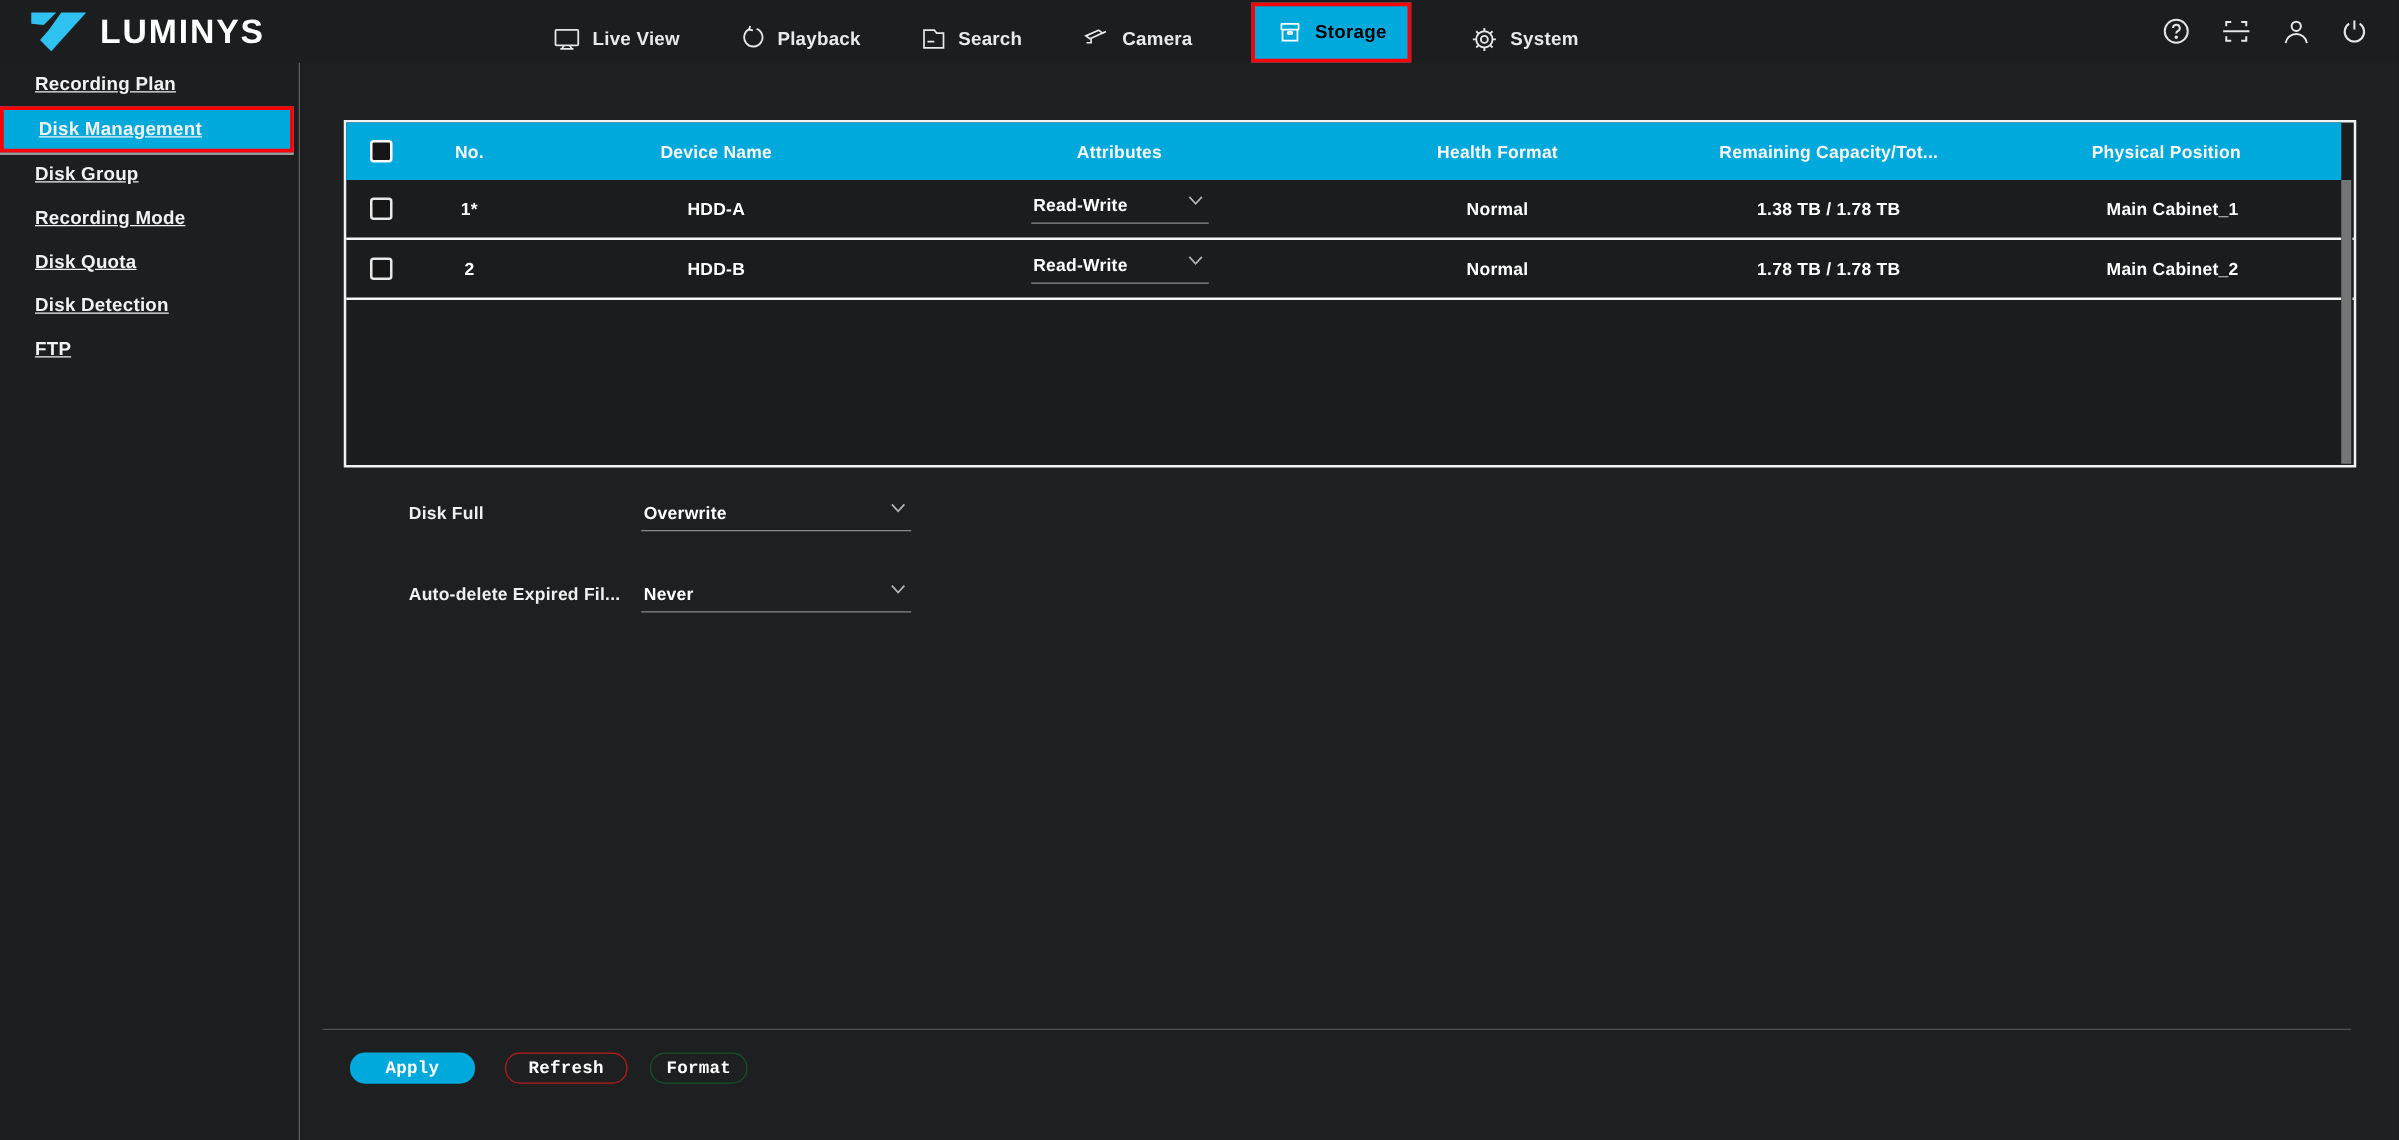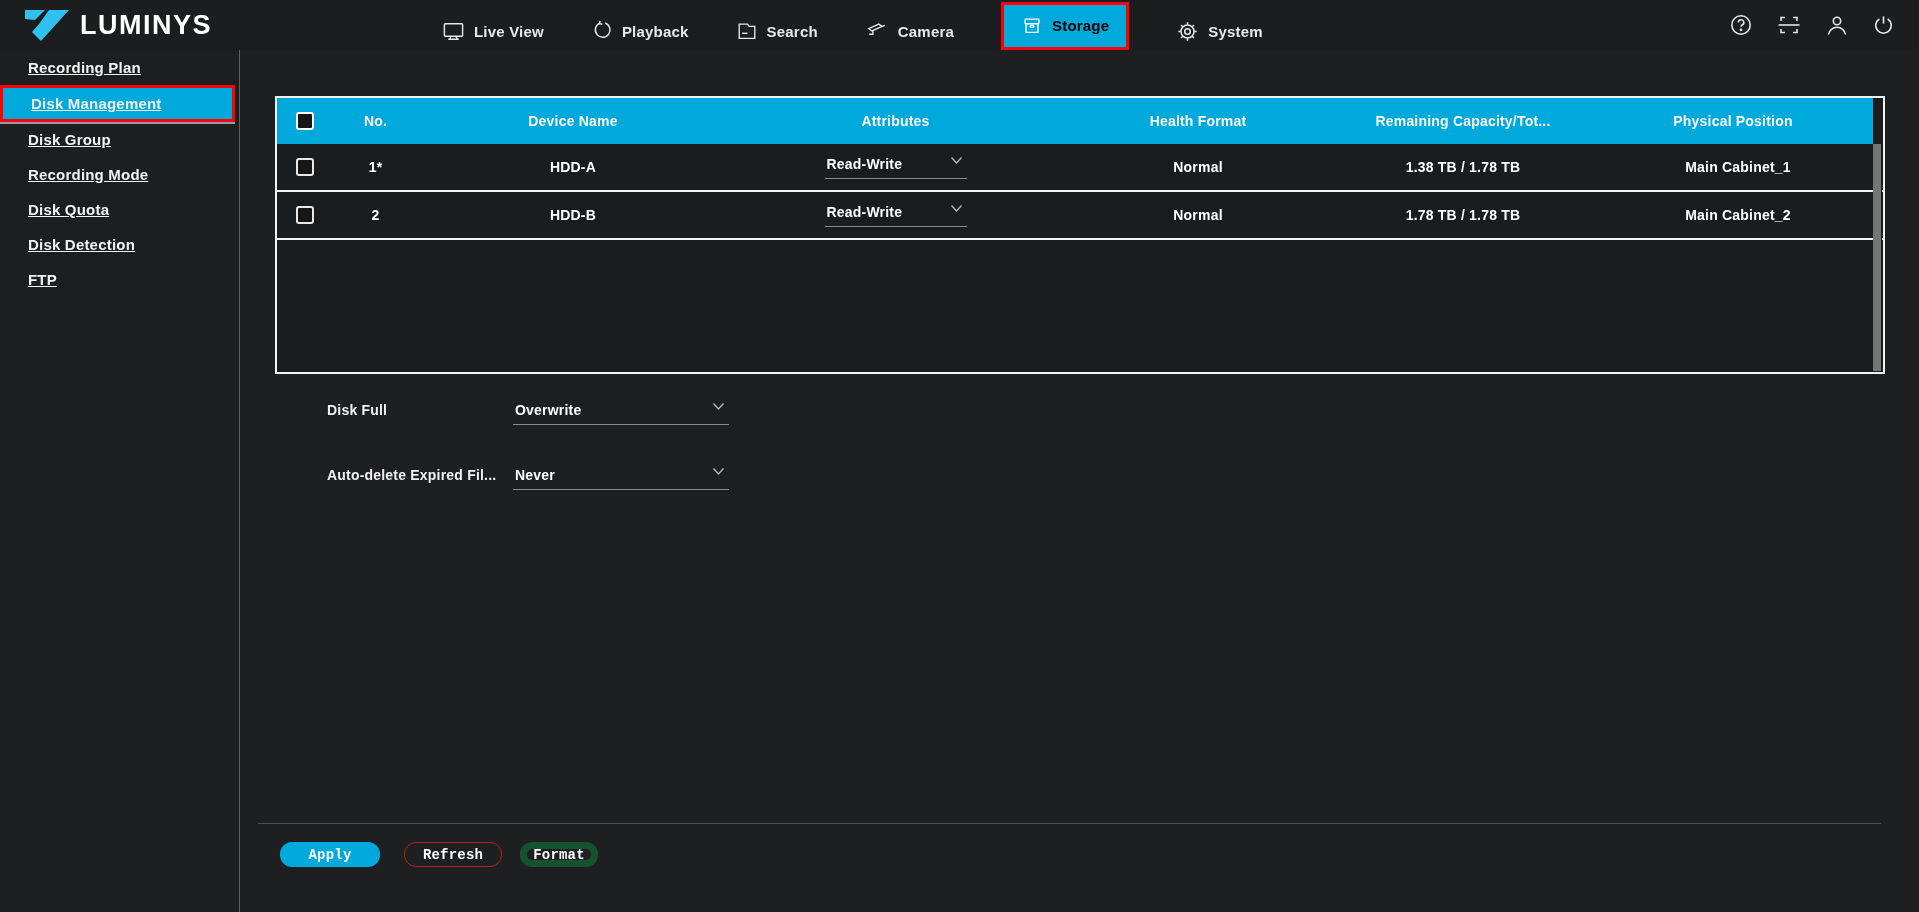--- a/index.html
+++ b/index.html
@@ -52,21 +52,21 @@
   .dropdown .dd-value{font-size:14px;font-weight:700;color:#fff;letter-spacing:.2px;}
   .attr-dropdown{width:142px;margin:0 auto;}
   .form-field{position:absolute;display:flex;align-items:flex-start;}
   .form-label{font-size:14px;font-weight:700;color:#f0f0f0;letter-spacing:.2px;white-space:nowrap;}
   .form-dropdown{width:216px;}
   
   .footer-divider{position:absolute;left:258px;top:823px;width:1623px;height:1px;background:var(--line-soft);}
   .btn{position:absolute;top:842px;height:25px;border-radius:12px;display:flex;align-items:center;justify-content:center;font-size:14px;font-weight:700;color:#fff;cursor:pointer;letter-spacing:.2px;font-family:Liberation Mono, monospace;border:none;background:transparent;}
   .btn-apply{left:280px;width:100px;background:var(--accent);}
   .btn-refresh{left:404px;width:98px;border:1px solid #b91c1c;}
-  .btn-format{left:520px;width:78px;border:7px solid #14532d;}
+  .btn-format{left:520px;width:78px;border:1px solid #14532d;}
 </style>
 </head>
 <body>
 
 <header class="topbar">
   <div class="brand">
     <span>
       <svg width="46" height="36" viewBox="0 0 46 36">
         <polygon points="1,3 21,3 11,13 1,12" fill="#2fc2f0"></polygon>
         <polygon points="25,3 45,3 17,34 8,25 15,17" fill="#2fc2f0"></polygon>

